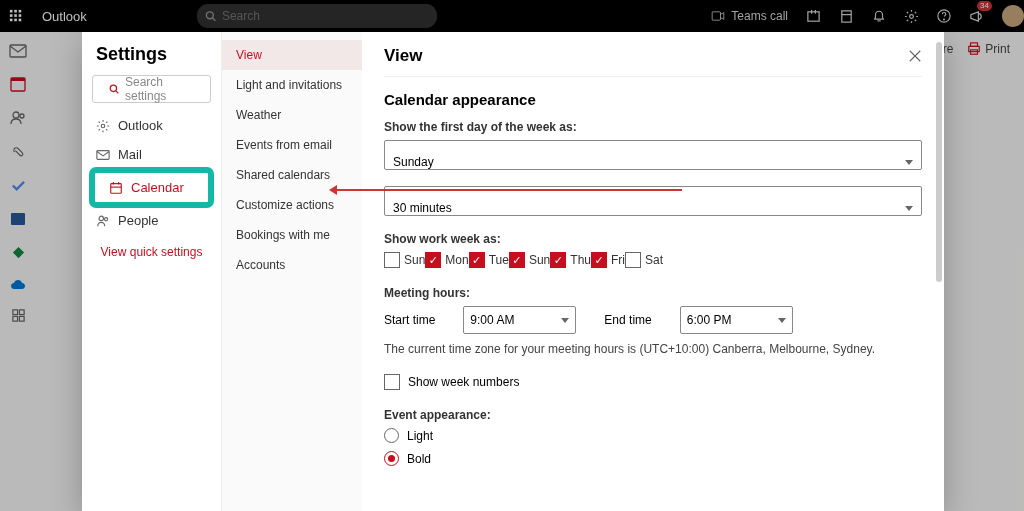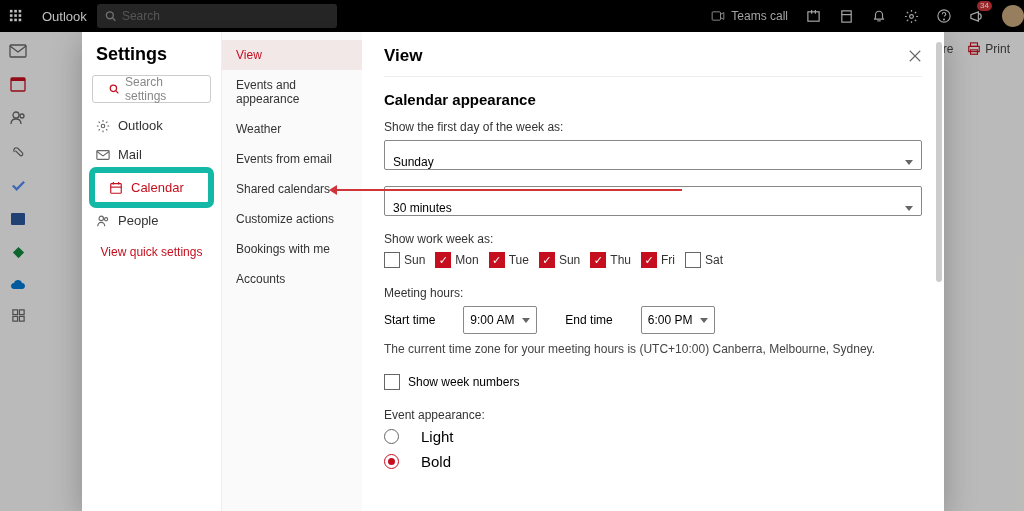--- a/index.html
+++ b/index.html
@@ -1,20 +1,20 @@
 <!DOCTYPE html>
 <html><head>
 <meta charset="utf-8">
 <style>
 *{box-sizing:border-box;margin:0;padding:0;font-family:'Segoe UI',sans-serif}
 body{width:1024px;height:511px;overflow:hidden;background:#faf9f8;position:relative}
 .topbar{height:32px;background:#000;display:flex;align-items:center;color:#fff;font-size:13px}
 .waffle{width:32px;display:flex;align-items:center;justify-content:center;font-size:14px}
 .app-name{padding:0 10px;font-weight:400}
-.search-wrap{width:240px;height:24px;background:#333;border-radius:3px;display:flex;align-items:center;padding:0 8px;color:#999}
+.search-wrap{margin-left:100px;width:240px;height:24px;background:#333;border-radius:11px;display:flex;align-items:center;padding:0 8px;color:#999}
 .search-wrap input{background:transparent;border:none;color:#ccc;font-size:12px;margin-left:6px;outline:none;width:100%}
 .top-right{margin-left:auto;display:flex;align-items:center;gap:18px;color:#ddd;font-size:12px}
 .avatar{width:22px;height:22px;border-radius:50%;background:#c9a97e}
 .notif-dot{position:relative}
 .notif-dot::after{content:attr(data-n);position:absolute;top:-8px;right:-8px;background:#d13438;color:#fff;font-size:8px;border-radius:8px;padding:0 3px;line-height:10px}
 .main-row{display:flex;height:479px;position:relative}
 .rail{width:36px;background:#faf9f8;display:flex;flex-direction:column;align-items:center;padding-top:12px;gap:18px}
 .action-bar{position:absolute;top:0;right:0;height:34px;display:flex;align-items:center;gap:14px;font-size:12px;color:#444;padding-right:14px}
 .dim-overlay{position:absolute;inset:0;background:rgba(0,0,0,.25);z-index:5}
 
@@ -31,35 +31,35 @@
 .settings-col2{width:140px;background:#fafafa;padding:8px 0;position:relative}
 .s2-item{padding:8px 14px;font-size:12px;color:#333;cursor:pointer}
 .s2-item.active{background:#f3e8e8;color:#c50f1f}
 .arrow-ann{position:absolute;left:250px;top:157px;width:350px;height:2px;background:#d13438;z-index:20}
 .arrow-ann::before{content:"";position:absolute;left:-8px;top:-4px;border:5px solid transparent;border-right:8px solid #d13438}
 .settings-col3{flex:1;padding:14px 22px;overflow-y:auto;position:relative}
 .col3-head{display:flex;justify-content:space-between;align-items:center;border-bottom:1px solid #eee;padding-bottom:10px;margin-bottom:14px}
 .col3-head h2{font-size:17px;font-weight:600}
 .close-x{font-size:16px;color:#666;cursor:pointer}
 .section-title{font-size:15px;font-weight:600;margin-bottom:12px}
-.lbl{font-size:12px;font-weight:400;color:#333;margin-bottom:6px;display:block}
+.lbl{font-size:12px;font-weight:700;color:#333;margin-bottom:6px;display:block}
 .select{width:100%;max-width:540px;height:30px;border:1px solid #8a8886;border-radius:2px;background:#fff;font-size:12px;padding:0 8px;display:flex;align-items:flex-end;justify-content:space-between;margin-bottom:16px;cursor:pointer}
 .chev{border:4px solid transparent;border-top:5px solid #666;margin-top:4px}
-.days-row{display:flex;gap:10px;margin:6px 0 18px;font-size:12px;color:#333;flex-wrap:wrap}
+.days-row{display:flex;margin:6px 0 18px;font-size:12px;color:#333;flex-wrap:wrap}
 .day{display:flex;align-items:center;gap:4px}
 .chk{width:16px;height:16px;border:1px solid #666;display:inline-flex;align-items:center;justify-content:center;font-size:11px;color:#fff}
 .chk.on{background:#c50f1f;border-color:#c50f1f}
 .time-row{display:flex;gap:28px;align-items:center;margin-bottom:8px;font-size:12px}
-.time-sel{width:74px;height:28px;border:1px solid #8a8886;border-radius:2px;display:flex;align-items:center;justify-content:space-between;padding:0 6px;font-size:12px;cursor:pointer}
+.time-sel{width:113px;height:28px;border:1px solid #8a8886;border-radius:2px;display:flex;align-items:center;justify-content:space-between;padding:0 6px;font-size:12px;cursor:pointer}
 .tz-note{font-size:12px;color:#444;margin-bottom:18px}
 .chk-row{display:flex;align-items:center;gap:8px;font-size:12px;margin-bottom:18px}
 .radio{width:15px;height:15px;border:1px solid #666;border-radius:50%;display:inline-flex;align-items:center;justify-content:center}
 .radio.on::after{content:"";width:7px;height:7px;background:#c50f1f;border-radius:50%}
 .radio.on{border-color:#c50f1f}
-.radio-row{display:flex;align-items:center;gap:22px;font-size:15px;margin-bottom:8px}
+.radio-row{display:flex;align-items:flex-end;gap:8px;font-size:12px;margin-bottom:8px}
 .scrollbar-track{position:absolute;right:2px;top:10px;width:6px;height:240px;background:#ccc;border-radius:3px}
 svg{display:block}
 </style>
 </head>
 <body>
 
 <div class="topbar">
   <div class="waffle">
     <svg viewBox="0 0 16 16" width="14" height="14" fill="#fff">
         <rect x="1" y="1" width="3" height="3"></rect>
@@ -214,21 +214,21 @@
           <circle cx="11.5" cy="6" r="1.8"></circle>
           <path d="M2 14c0-2.5 1.8-4.5 4-4.5s4 2 4 4.5"></path>
         </svg>
       <span>People</span>
     </div>
     <div class="quick-link">View quick settings</div>
   </div>
 
   <div class="settings-col2">
     <div class="s2-item active">View</div>
-    <div class="s2-item">Events and appearance</div>
+    <div class="s2-item">Light and invitations</div>
     <div class="s2-item">Weather</div>
     <div class="s2-item">Events from email</div>
     <div class="s2-item">Shared calendars</div>
     <div class="s2-item">Customize actions</div>
     <div class="s2-item">Bookings with me</div>
     <div class="s2-item">Accounts</div>
   </div>
 
   <div class="settings-col3">
     <div class="scrollbar-track"></div>

